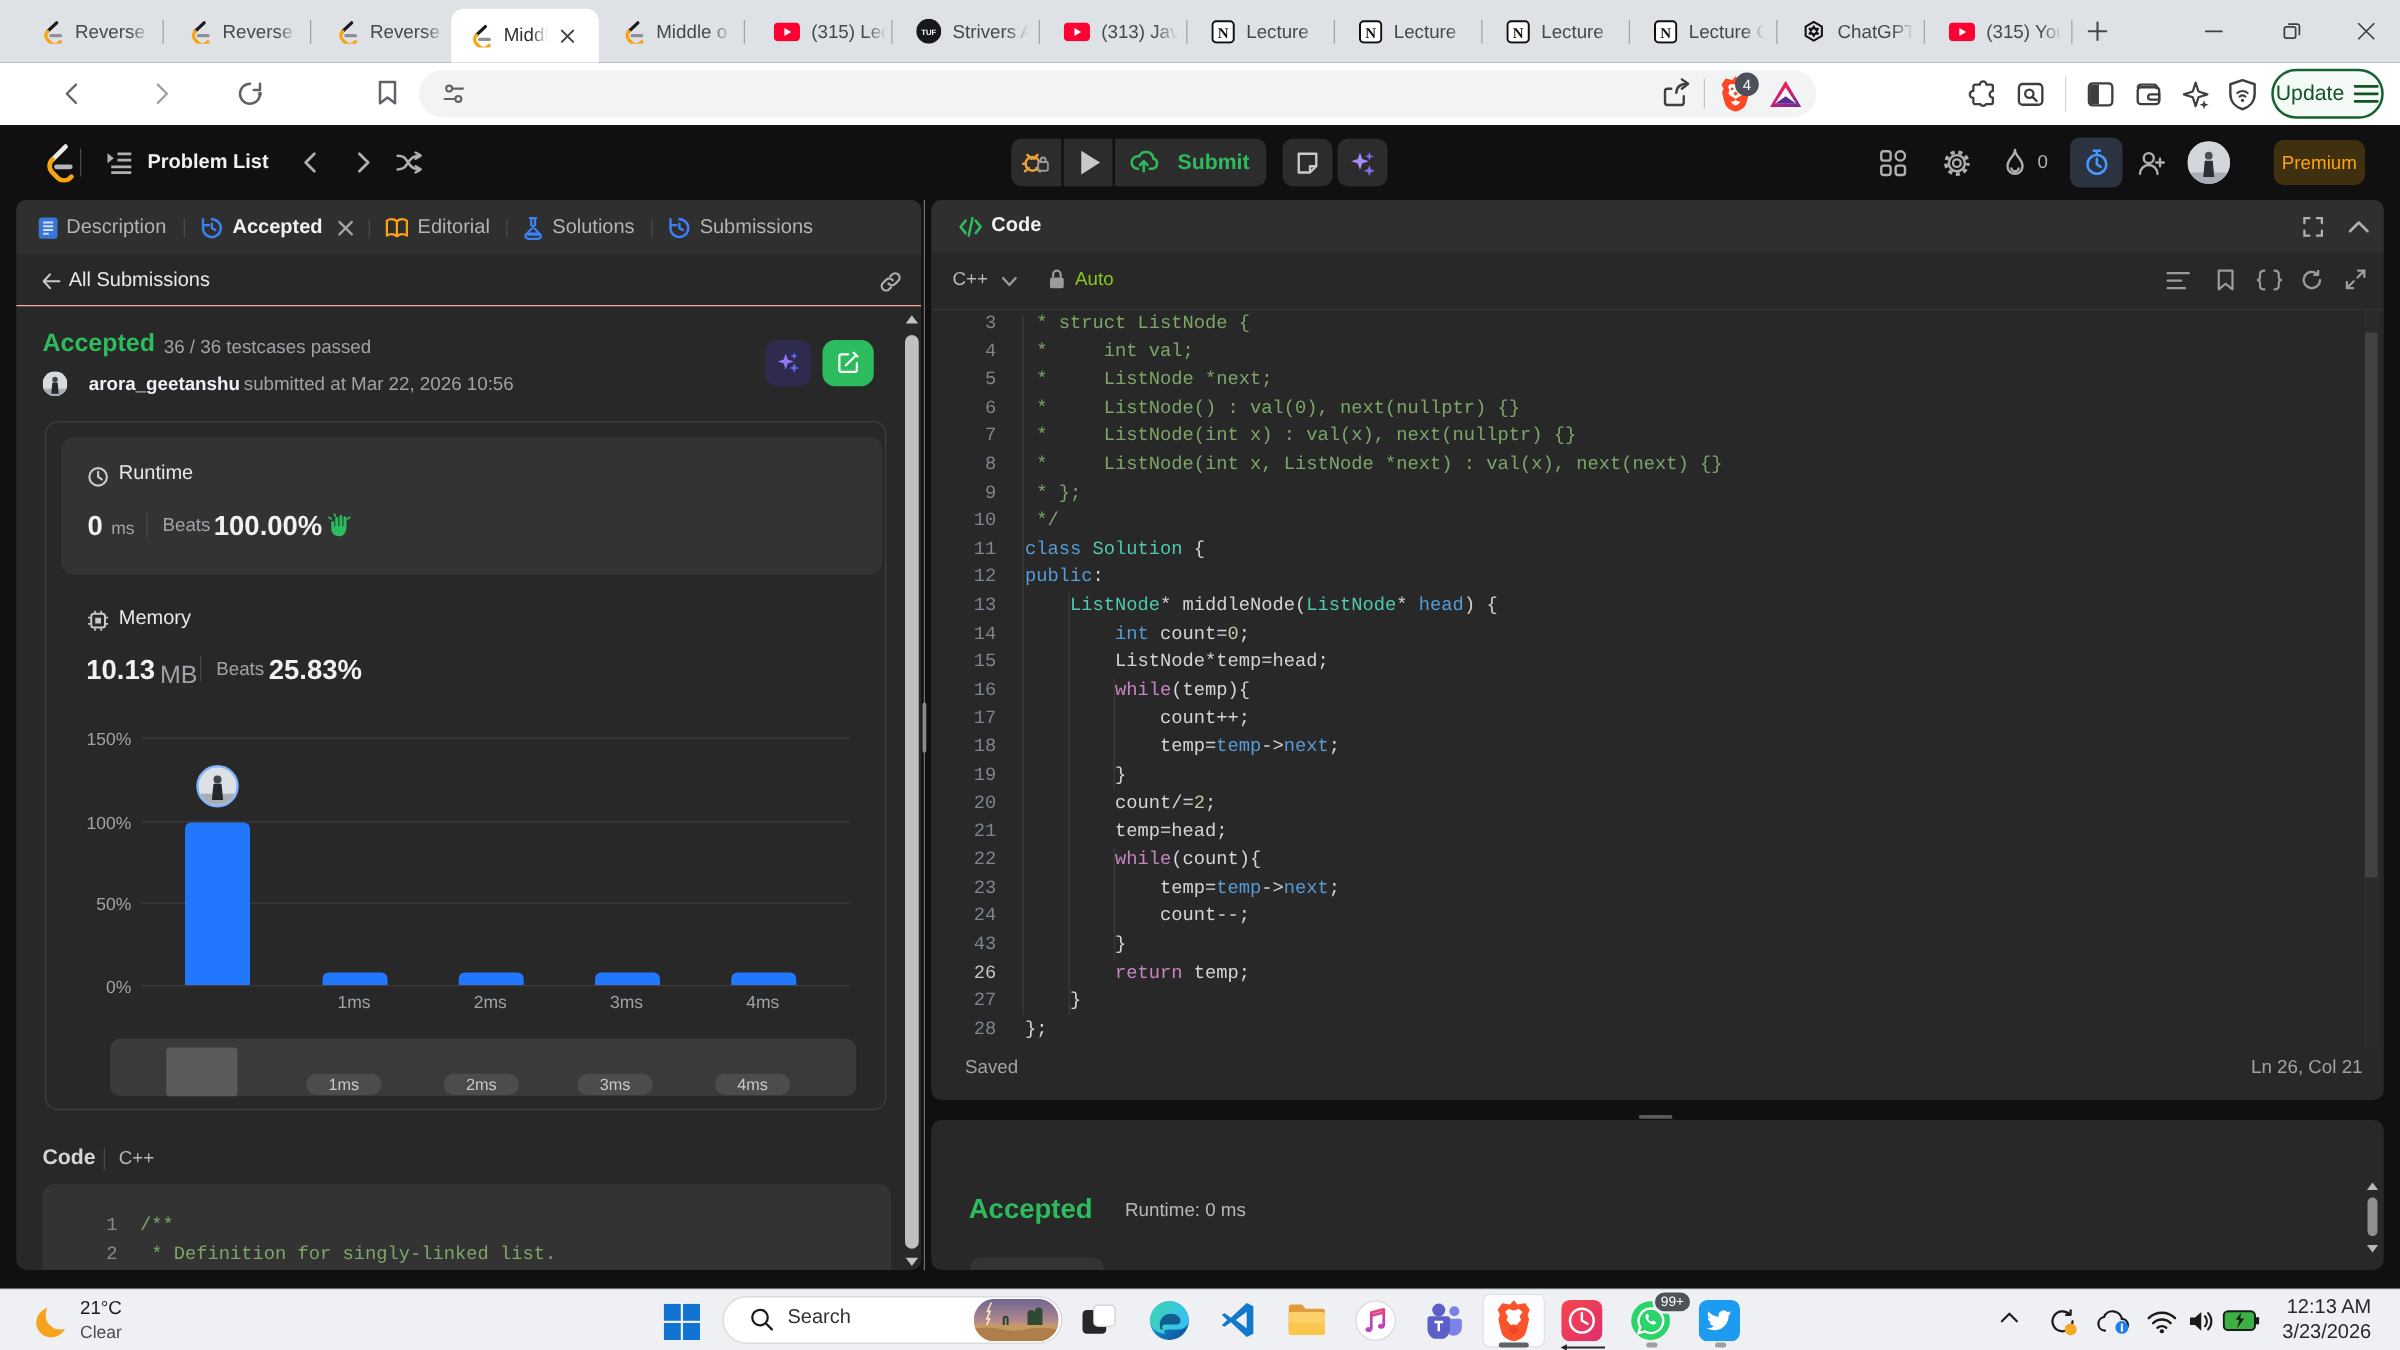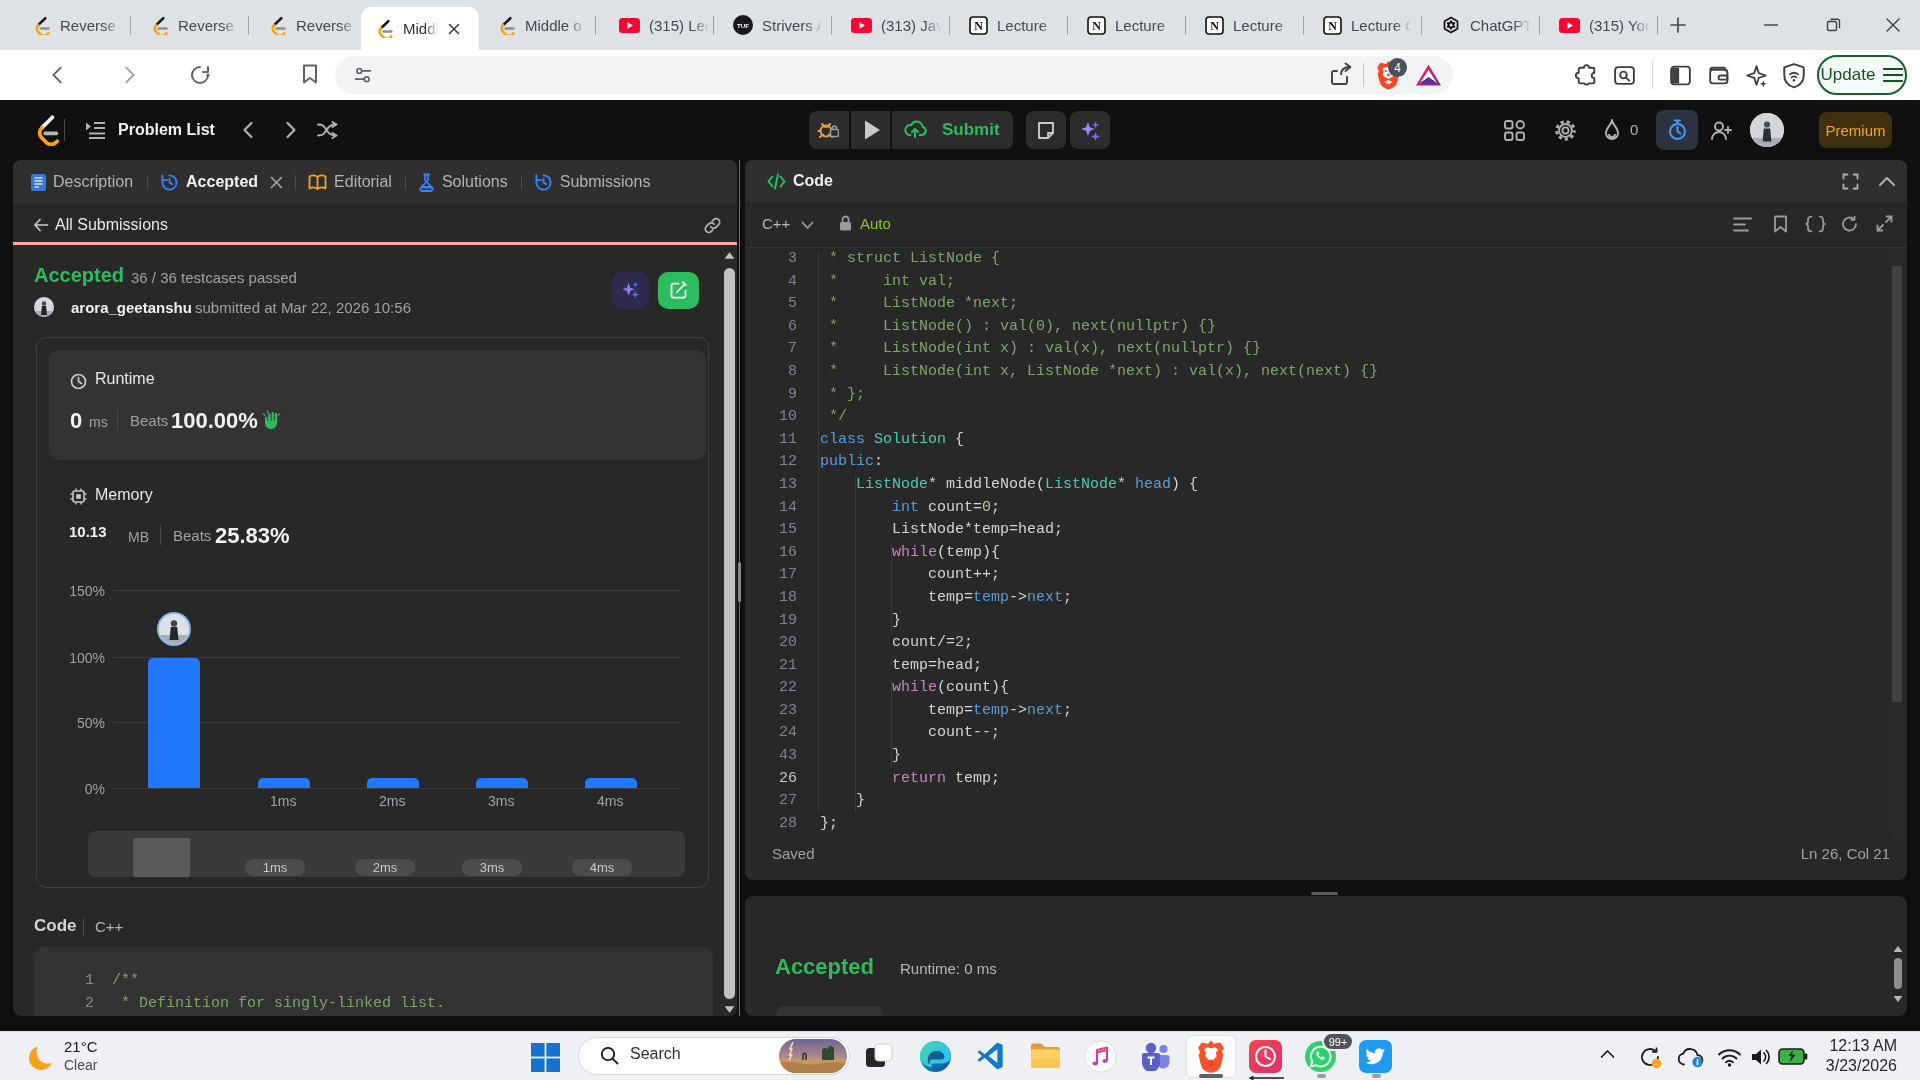--- a/index.html
+++ b/index.html
@@ -488,21 +488,21 @@
       <span style="margin-left:12px">
           <svg width="19" height="19" viewBox="0 0 24 24">
             <path d="M12 3 a9 9 0 1 1 -8.6 6.3" stroke="#3b82f6" stroke-width="2.4" fill="none" stroke-linecap="round"></path>
             <path d="M3 3 v6 h6" stroke="#3b82f6" stroke-width="2.4" fill="none" stroke-linecap="round" stroke-linejoin="round"></path>
             <path d="M12 7.5 V12 l3.5 2" stroke="#3b82f6" stroke-width="2.4" fill="none" stroke-linecap="round"></path>
           </svg>
         </span>
       <span style="margin-left:7px">Submissions</span>
     </div>
 
-    <div class="abs" style="left:0;top:44px;width:724px;height:41px;border-bottom:3px solid #fca5a5">
+    <div class="abs" style="left:0;top:44px;width:724px;height:41px;border-bottom:1px solid #fca5a5">
       <span class="abs" style="left:20px;top:13px">
           <svg width="16" height="16" viewBox="0 0 16 16">
             <path d="M7 2.5 L2 8 L7 13.5 M2.5 8 H14.5" stroke="#c9c9c9" stroke-width="1.7" fill="none" stroke-linecap="round" stroke-linejoin="round"></path>
           </svg>
         </span>
       <span class="abs" style="left:42px;top:12px;font-size:16px;color:#e8e8e8">All Submissions</span>
       <span class="abs" style="left:689px;top:11px">
           <svg width="21" height="21" viewBox="0 0 24 24">
             <path d="M10 13.5 a4 4 0 0 0 6 .5 l3 -3 a4 4 0 0 0 -5.7 -5.7 l-1.7 1.7" stroke="#b0b0b0" stroke-width="2" fill="none" stroke-linecap="round"></path>
             <path d="M14 10.5 a4 4 0 0 0 -6 -.5 l-3 3 a4 4 0 0 0 5.7 5.7 l1.7 -1.7" stroke="#b0b0b0" stroke-width="2" fill="none" stroke-linecap="round"></path>
@@ -561,22 +561,22 @@
     </div>
 
     <div class="abs" style="left:57px;top:328px">
         <svg width="17" height="17" viewBox="0 0 17 17">
           <rect x="3" y="3" width="11" height="11" rx="2" stroke="#c9c9c9" stroke-width="1.6" fill="none"></rect>
           <rect x="6.2" y="6.2" width="4.6" height="4.6" fill="#c9c9c9"></rect>
           <path d="M6 0.5 V2.5 M11 0.5 V2.5 M6 14.5 V16.5 M11 14.5 V16.5 M0.5 6 H2.5 M0.5 11 H2.5 M14.5 6 H16.5 M14.5 11 H16.5" stroke="#c9c9c9" stroke-width="1.4"></path>
         </svg>
       </div>
     <div class="abs" style="left:82px;top:326px;font-size:16px;color:#e8e8e8">Memory</div>
-    <div class="abs" style="left:56px;top:363px;font-size:15px;font-weight:700;color:#f0f1f3">10.13</div>
-    <div class="abs" style="left:115px;top:369px;font-size:14px;color:#9fa3a7">MB</div>
+    <div class="abs" style="left:56px;top:363px;font-size:22px;font-weight:700;color:#f0f1f3">10.13</div>
+    <div class="abs" style="left:115px;top:369px;font-size:20px;color:#9fa3a7">MB</div>
     <div class="abs" style="left:147px;top:365px;width:1px;height:20px;background:#4a4a4a"></div>
     <div class="abs" style="left:160px;top:367px;font-size:15px;color:#9fa3a7">Beats</div>
     <div class="abs" style="left:202px;top:363px;font-size:22px;font-weight:700;color:#f0f1f3">25.83%</div>
 
     <div class="abs" style="left:53px;top:423px;width:39px;text-align:right;font-size:14px;color:#9fa3a7">150%</div>
     <div class="abs" style="left:53px;top:490px;width:39px;text-align:right;font-size:14px;color:#9fa3a7">100%</div>
     <div class="abs" style="left:53px;top:555px;width:39px;text-align:right;font-size:14px;color:#9fa3a7">50%</div>
     <div class="abs" style="left:53px;top:621px;width:39px;text-align:right;font-size:14px;color:#9fa3a7">0%</div>
     <div class="abs" style="left:100px;top:430px;width:567px;height:1px;background:#3c3c3c"></div>
     <div class="abs" style="left:100px;top:497px;width:567px;height:1px;background:#3c3c3c"></div>

